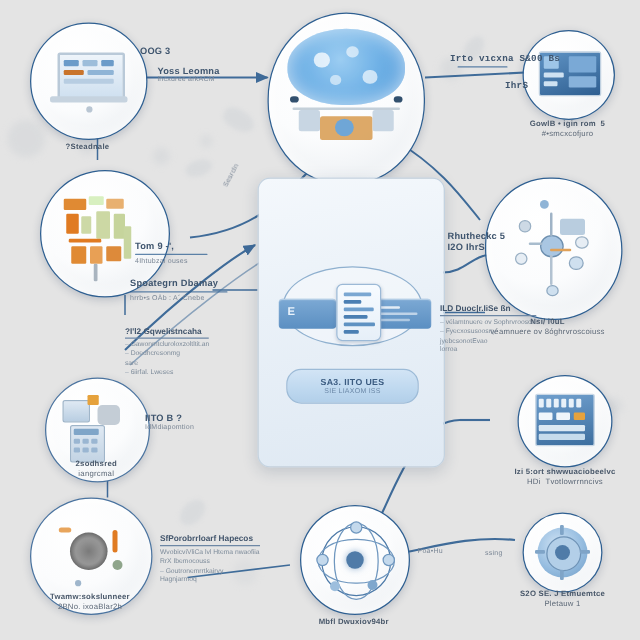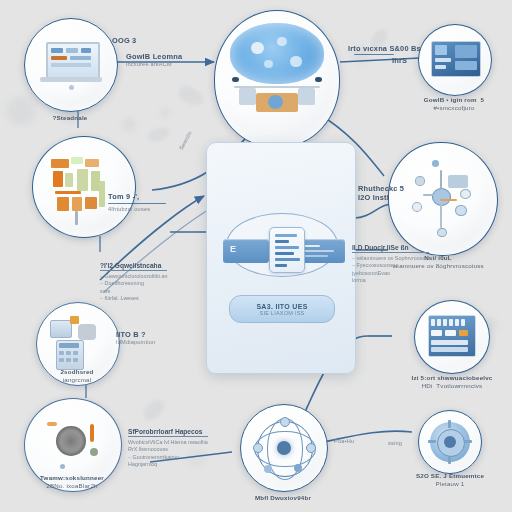--- a/index.html
+++ b/index.html
@@ -365,45 +365,50 @@
       <span class="l2">SIE LIAXOM ISS</span>
     </div>
 
   </div>
 
   <div class="elab" style="left:112px;top:36px;">
     <div class="t1">OOG 3</div>
   </div>
 
   <div class="elab" style="left:126px;top:52px;">
-    <div class="t1">GowlB Leomna</div>
+    <div class="t1">Yoss Leomna</div>
     <div class="t2">lhcxuree  arkACM</div>
   </div>
 
-  <div class="elab" style="left:348px;top:44px;">
+  <div class="elab" style="left:360px;top:44px;font-family:Liberation Mono, monospace;">
     <div class="t1">Irto vıcxna S&amp;00 Bs</div>
     <div class="rule" style="width:40px;margin:1px 0 0 6px;"></div>
-    <div class="t1" style="margin-left:44px;margin-top:1px;">IhrS</div>
+    <div class="t1" style="margin-left:44px;margin-top:11px;">IhrS</div>
   </div>
 
   <div class="elab" style="left:108px;top:192px;">
     <div class="t1">Tom 9 -',</div>
     <div class="rule" style="width:58px;margin:2px 0;"></div>
     <div class="t2">4Ihtubzal ouses</div>
   </div>
 
+  <div class="elab" style="left:104px;top:222px;">
+    <div class="t1">Spoategrn  Dbamay</div>
+    <div class="rule" style="width:78px;margin:2px 0;"></div>
+    <div class="t2">hrrb•s OÀb : A´ Cnebe</div>
+  </div>
 
   <div class="elab" style="left:116px;top:330px;">
     <div class="t1">IITO B ?</div>
     <div class="t2">IdMdiapomtion</div>
   </div>
 
   <div class="elab" style="left:358px;top:184px;">
     <div class="t1">Rhutheckc  5</div>
-    <div class="t1">I2O Instl</div>
+    <div class="t1">I2O IhrS</div>
   </div>
 
   <div class="elab" style="left:178px;top:148px;transform:rotate(-62deg);transform-origin:left top;">
     <div class="t2">Sesrcln</div>
   </div>
 
   <div class="elab" style="left:334px;top:438px;">
     <div class="t2">Poa•Hu</div>
   </div>
 

